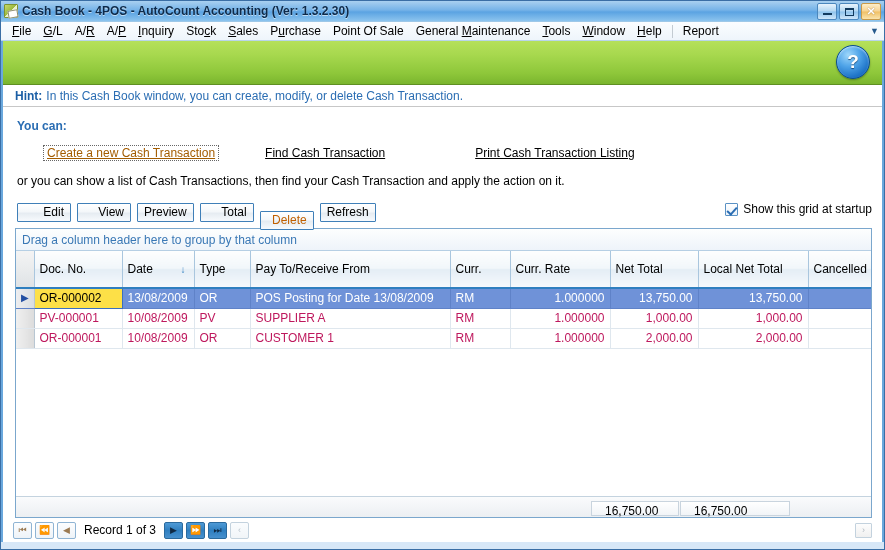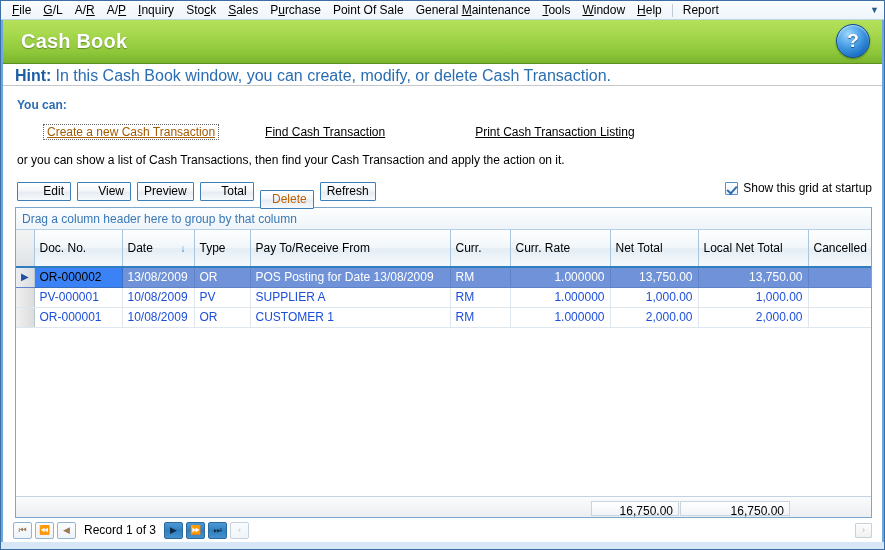--- a/index.html
+++ b/index.html
@@ -157,23 +157,23 @@
     text-shadow: 0 1px 1px rgba(0,40,80,.7);
   }
 
   
   .hint {
     height: 22px;
     flex: 0 0 22px;
     background: #ffffff;
     border-bottom: 1px solid #c7c7c7;
     display: flex;
-    align-items: flex-end;
+    align-items: center;
     padding-left: 12px;
-    font-size: 16px;
+    font-size: 12px;
     color: #2a6db3;
   }
   .hint b { color: #1b5ea5; margin-right: 4px; }
 
   
   .youcan-wrap {
     flex: 0 0 auto;
     padding: 12px 0 0 0;
     background: #fff;
   }
@@ -310,34 +310,34 @@
     right: 8px; top: 50%;
     transform: translateY(-50%);
     color: #2f7fc0;
     font-size: 10px;
   }
   table.grid td {
     border-right: 1px solid #dfe7ee;
     border-bottom: 1px solid #dfe7ee;
     padding: 2px 5px;
     height: 20px;
-    color: #1d4ed8;
+    color: #be185d;
     white-space: nowrap;
     overflow: hidden;
   }
   table.grid td.ind {
     width: 16px;
     padding: 0;
     background: linear-gradient(to right,#f0f0f0,#dcdcdc);
     border-right: 1px solid #b8c6d2;
     text-align: center;
     position: relative;
   }
   tr.sel td { background: #6f92d8; color: #fff; border-right-color:#5f82c8; border-bottom-color:#5f82c8;}
-  tr.sel td.focuscell { background: #3b82f6; color: #000; border:1px solid #3a6fbf; }
+  tr.sel td.focuscell { background: #fde047; color: #000; border:1px solid #3a6fbf; }
   tr.sel td.ind { background: linear-gradient(to right,#eeeef0,#d8dce0); }
   .rowptr {
     color: #234fa2;
     font-size: 10px;
     line-height: 18px;
   }
   .num { text-align: right; }
   .gridfill { flex: 1 1 auto; background:#fff; }
 
   
@@ -346,22 +346,22 @@
     height: 21px;
     background: linear-gradient(to bottom,#fafbfc 0%,#eceff2 100%);
     border-top: 1px solid #c4d3df;
     display: flex;
     align-items: stretch;
     font-size: 12px;
   }
   .tcell {
     border: 1px solid #c9d4de;
     background: linear-gradient(to bottom,#ffffff,#f1f4f7);
-    text-align: right;
-    padding: 2px 5px;
+    text-align: left;
+    padding: 2px 13px;
     margin: 4px 0 1px 1px;
   }
   .tspacer { flex: 0 0 auto; }
 
   
   .navbar {
     flex: 0 0 24px;
     height: 24px;
     display: flex;
     align-items: center;
@@ -410,20 +410,35 @@
   .outer-bottom {
     flex: 0 0 7px;
     background: #d7e7f7;
   }
 </style>
 </head>
 <body>
 
 <div id="app">
 
+  <div class="titlebar">
+    <div class="app-icon"></div>
+    <div class="title-text">Cash Book - 4POS - AutoCount Accounting (Ver: 1.3.2.30)</div>
+    <div class="win-btns">
+      <div class="win-btn">
+          <span class="minbar"></span>
+        </div>
+      <div class="win-btn">
+          <span class="maxbox"></span>
+        </div>
+      <div class="win-btn close">
+          <span class="xmark">✕</span>
+        </div>
+    </div>
+  </div>
 
   <div class="menubar">
     <div class="menu-item"><u>F</u>ile</div>
     <div class="menu-item"><u>G</u>/L</div>
     <div class="menu-item">A/<u>R</u></div>
     <div class="menu-item">A/<u>P</u></div>
     <div class="menu-item"><u>I</u>nquiry</div>
     <div class="menu-item">Sto<u>c</u>k</div>
     <div class="menu-item"><u>S</u>ales</div>
     <div class="menu-item">P<u>u</u>rchase</div>
@@ -433,21 +448,20 @@
     <div class="menu-item"><u>W</u>indow</div>
     <div class="menu-item"><u>H</u>elp</div>
     <div class="menu-sep"></div>
     <div class="menu-item">Report</div>
     <div class="menu-overflow">▼</div>
   </div>
 
   <div class="page">
 
     <div class="banner">
-      <h1>Cash Book</h1>
       <div class="help-btn">?</div>
     </div>
 
     <div class="hint">
       <b>Hint:</b>
       <span>In this Cash Book window, you can create, modify, or delete Cash Transaction.</span>
     </div>
 
     <div class="youcan-wrap">
       <div class="youcan-label">You can:</div>

